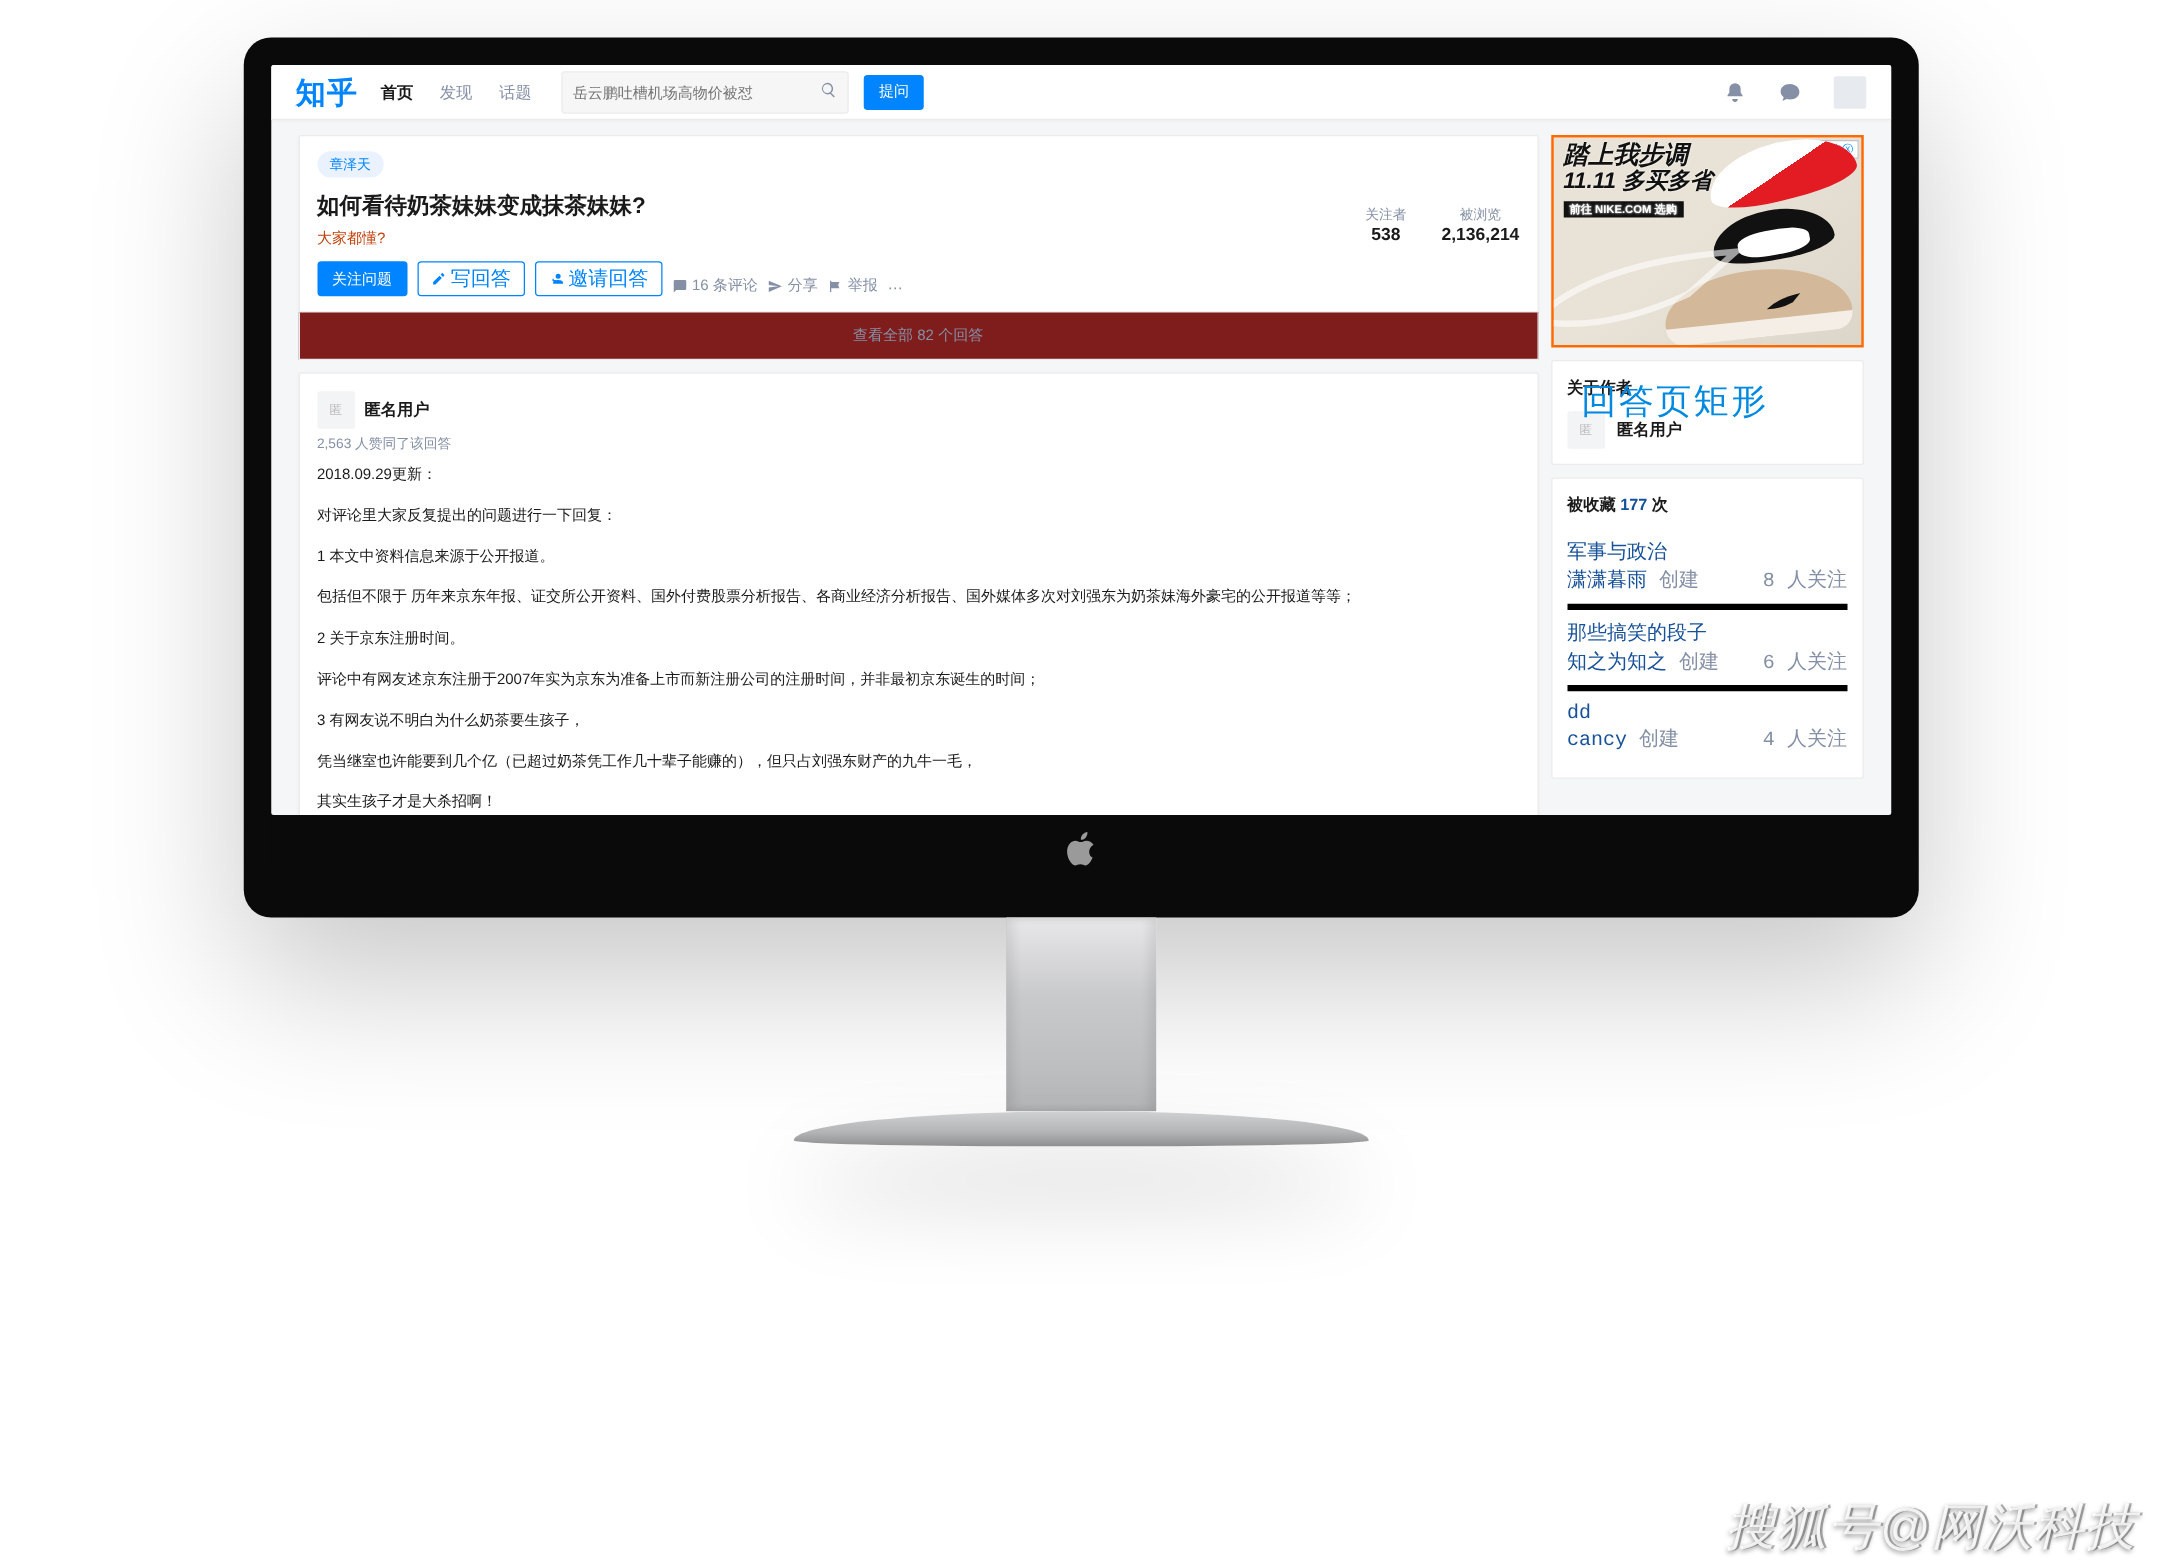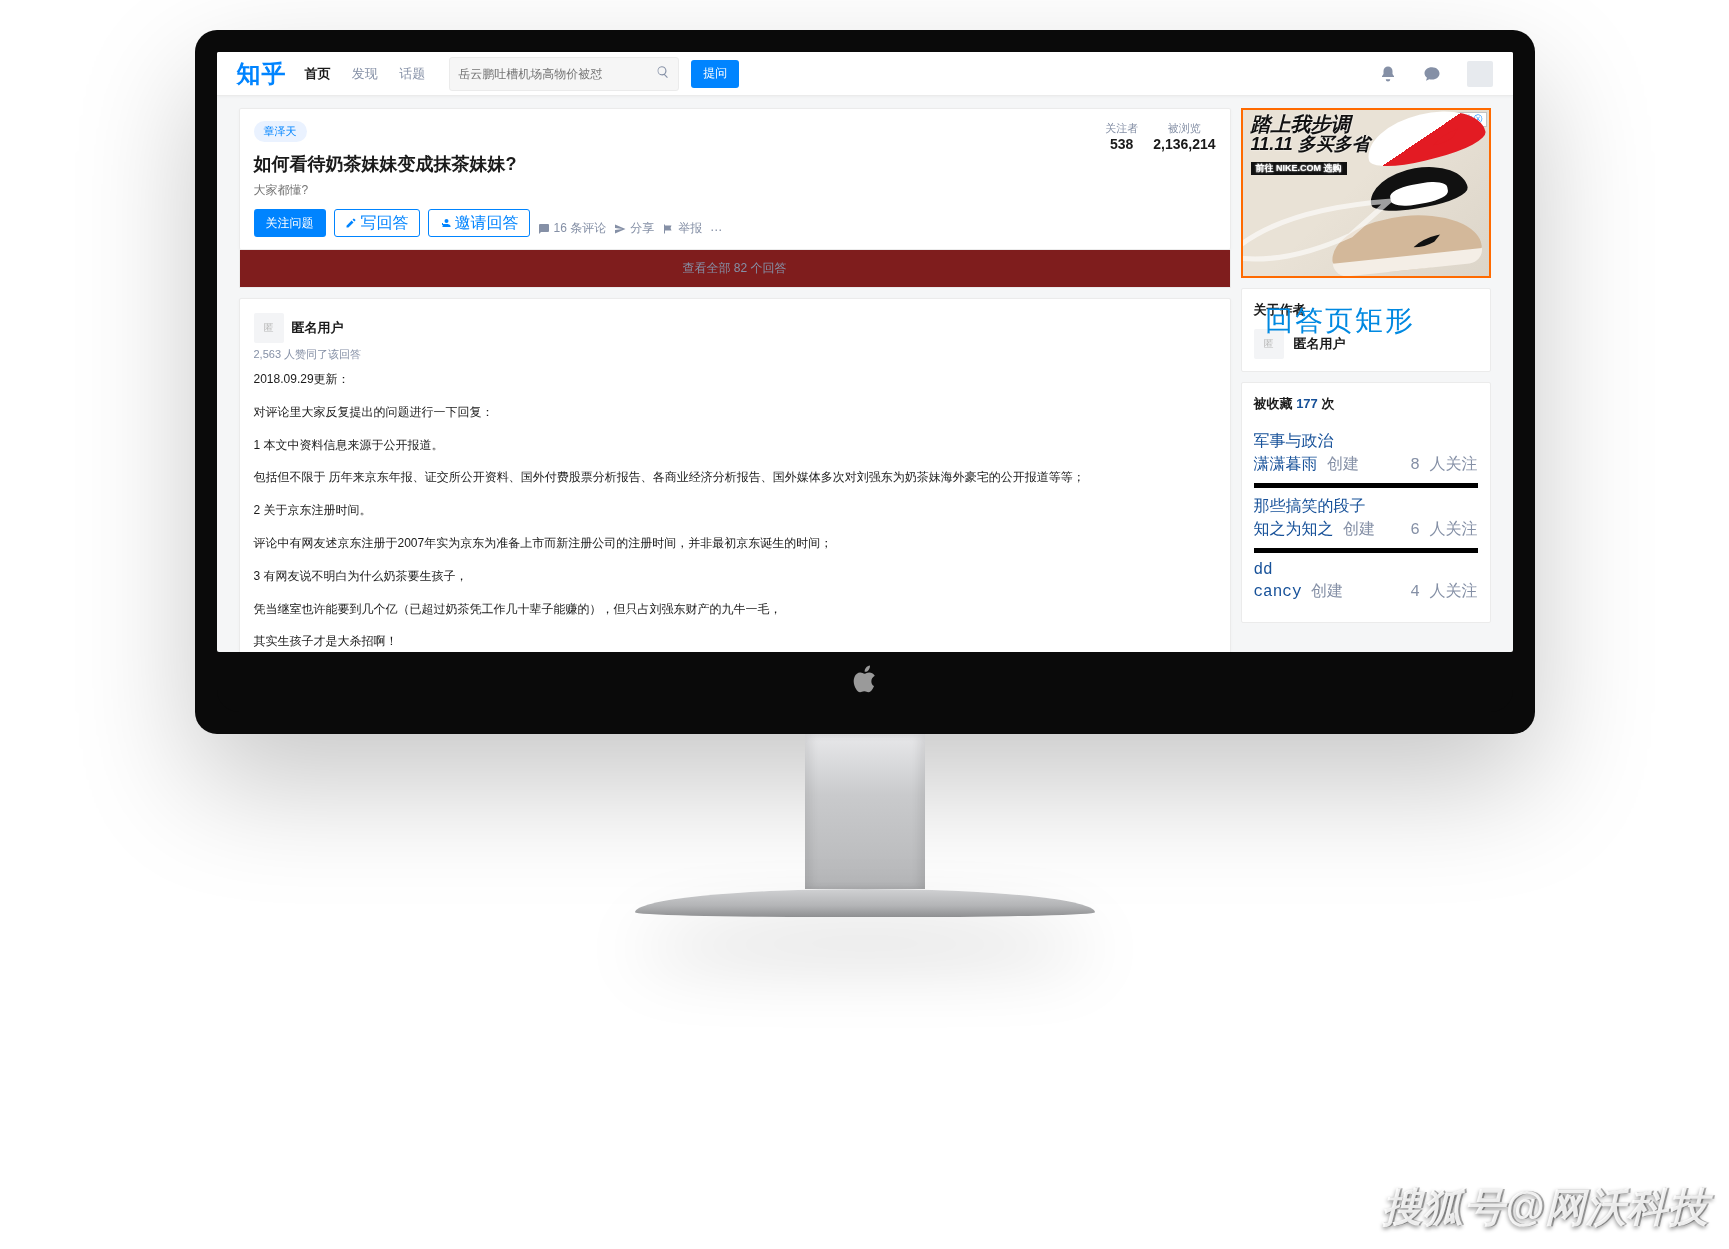--- a/index.html
+++ b/index.html
@@ -23,26 +23,26 @@
   .search input{flex:1;border:none;background:transparent;outline:none;font-size:12px;color:#8590a6;}
   .ask-btn{height:28px;background:#0084ff;color:#ffffff;border:none;border-radius:3px;padding:0 12px;font-size:12px;margin-left:12px;cursor:pointer;}
   .hdr-right{margin-left:auto;display:flex;align-items:center;gap:26px;}
   .hdr-right .icon{width:18px;height:18px;color:#8590a6;}
   .avatar-sm{width:26px;height:26px;background:#e7eaee;border-radius:2px;}
   .page{display:flex;padding:12px 22px;gap:10px;}
   .main{flex:1;min-width:0;}
   .qcard{background:#fff;border:1px solid #ebebeb;border-radius:2px;padding:12px 14px;box-shadow:0 1px 3px rgba(0,0,0,.03);}
   .tag{display:inline-block;background:#eaf2ff;color:#0084ff;font-size:11px;padding:3px 10px;border-radius:20px;margin-bottom:10px;}
   .qtitle{font-size:18px;font-weight:700;margin-bottom:6px;}
-  .qsub{font-size:12px;color:#737373;margin-bottom:10px;}
+  .qsub{font-size:12px;color:#c2410c;margin-bottom:10px;}
   .qactions{display:flex;align-items:flex-end;gap:8px;flex-wrap:wrap;}
   .btn-primary{background:#0084ff;color:#fff;border:none;border-radius:3px;height:28px;padding:0 12px;font-size:12px;cursor:pointer;}
   .btn-outline{background:#fff;color:#0084ff;border:1px solid #0084ff;border-radius:3px;height:28px;padding:0 10px;font-size:16px;cursor:pointer;display:inline-flex;align-items:center;gap:4px;}
   .muted-link{color:#8590a6;font-size:12px;display:inline-flex;align-items:center;gap:4px;cursor:pointer;}
-  .qstats{display:flex;gap:15px;margin-left:auto;text-align:center;}
+  .qstats{display:flex;gap:28px;margin-left:auto;text-align:center;align-items:center;}
   .qstats .lab{font-size:11px;color:#8590a6;}
   .qstats .val{font-size:14px;font-weight:600;color:#1a1a1a;}
   .qcard-top{display:flex;}
   .qcard-top .left{flex:1;}
   .viewall{background:#7f1d1d;border:1px solid #ebebeb;border-top:none;text-align:center;padding:10px;font-size:12px;color:#8590a6;cursor:pointer;}
   .answer{background:#fff;border:1px solid #ebebeb;border-radius:2px;margin-top:10px;padding:14px;box-shadow:0 1px 3px rgba(0,0,0,.03);}
   .ans-head{display:flex;align-items:center;gap:8px;margin-bottom:4px;}
   .ans-ava{width:30px;height:30px;background:#f3f4f6;border-radius:2px;display:flex;align-items:center;justify-content:center;}
   .ans-ava span{font-size:10px;color:#bbb;}
   .ans-name{font-size:13px;font-weight:700;}
@@ -69,21 +69,21 @@
   .author-row{display:flex;align-items:center;gap:10px;}
   .coll-item{display:flex;justify-content:space-between;align-items:flex-end;padding:8px 0;font-size:16px;font-family:Liberation Mono, monospace;}
   .coll-item+.coll-item{border-top:5px solid #000000;gap:25px;}
   .coll-title{color:#175199;cursor:pointer;}
   .coll-sub{color:#8590a6;margin-top:2px;}
   .coll-sub a{color:#175199;text-decoration:none;}
   .coll-count{color:#8590a6;white-space:nowrap;margin-left:8px;}
   
   .callout{position:absolute;color:#0089e1;font-size:28px;letter-spacing:2px;}
   
-  .watermark{position:absolute;right:20px;bottom:14px;font-size:40px;font-weight:700;font-style:italic;color:rgba(255,255,255,.85);text-shadow:0 2px 4px rgba(0,0,0,.45),2px 0 0 rgba(0,0,0,.3);letter-spacing:1px;}
+  .watermark{position:absolute;right:20px;bottom:0;font-size:40px;font-weight:400;font-style:italic;color:rgba(255,255,255,.85);text-shadow:0 2px 4px rgba(0,0,0,.45),2px 0 0 rgba(0,0,0,.3);letter-spacing:1px;}
   .ico{width:12px;height:12px;display:inline-block;}
 </style>
 </head>
 <body>
 
 <div class="monitor">
   <div class="bezel">
     <div class="screen">
 
       <div class="app">

